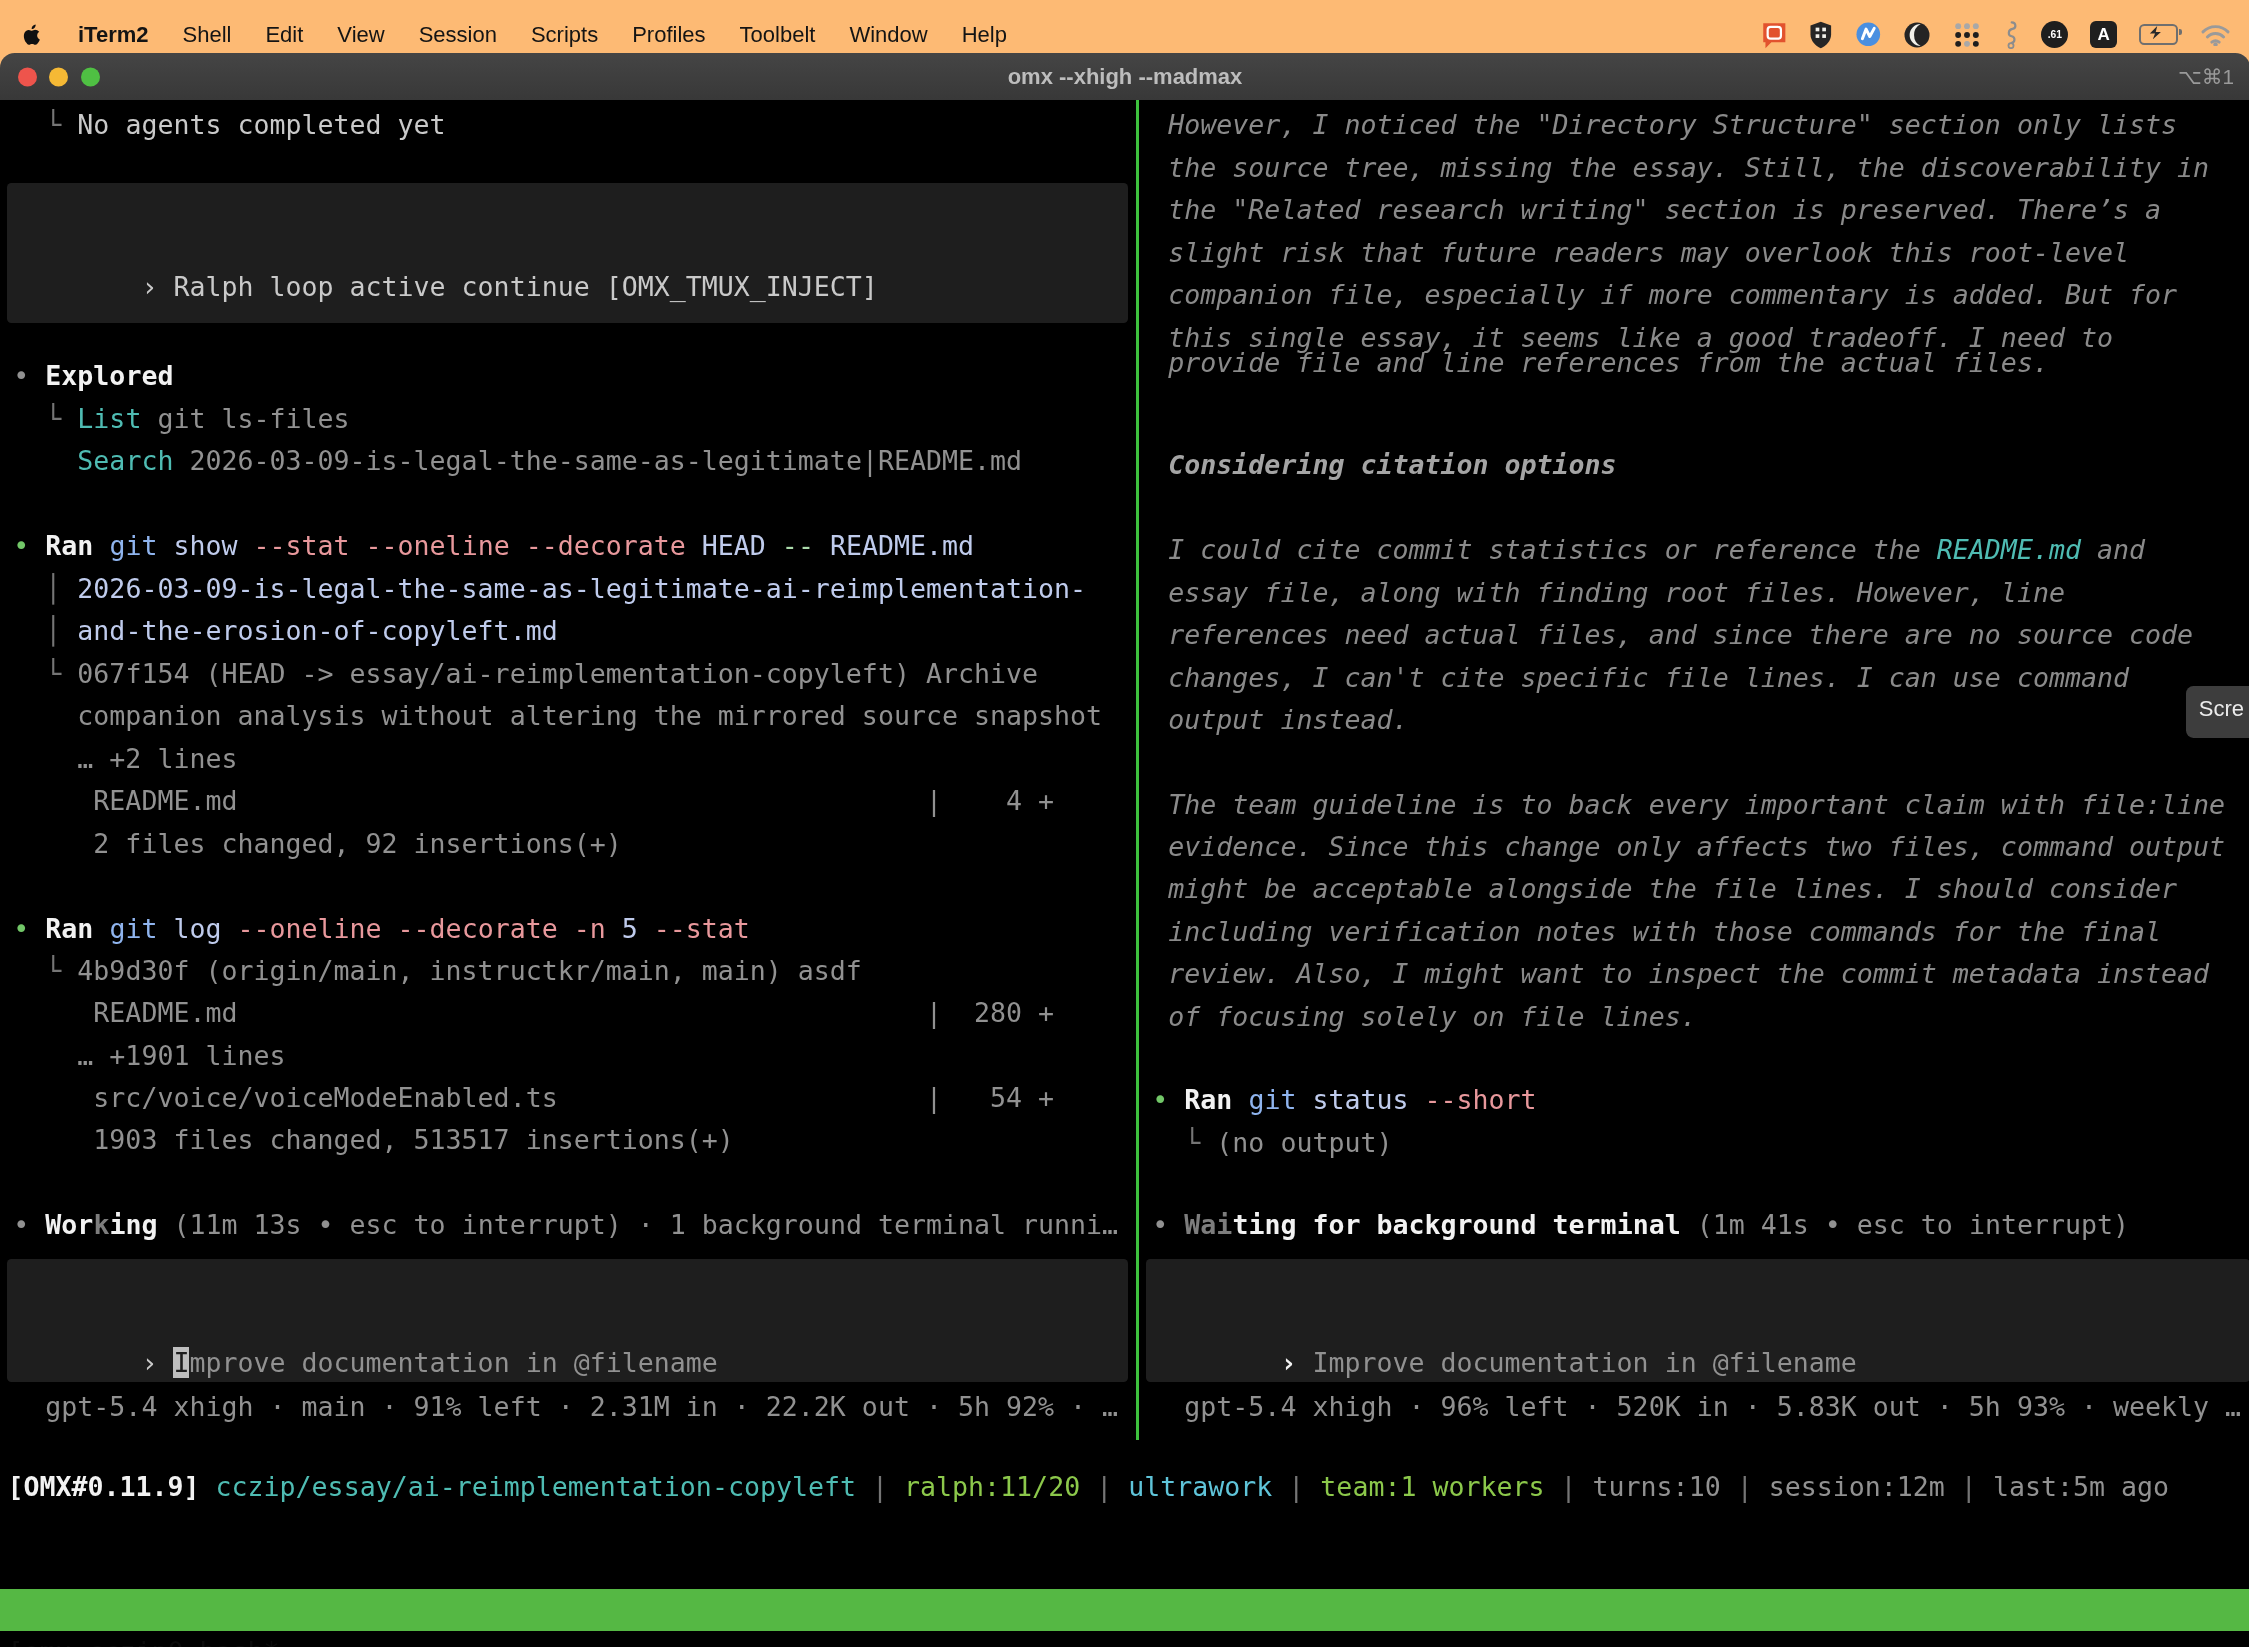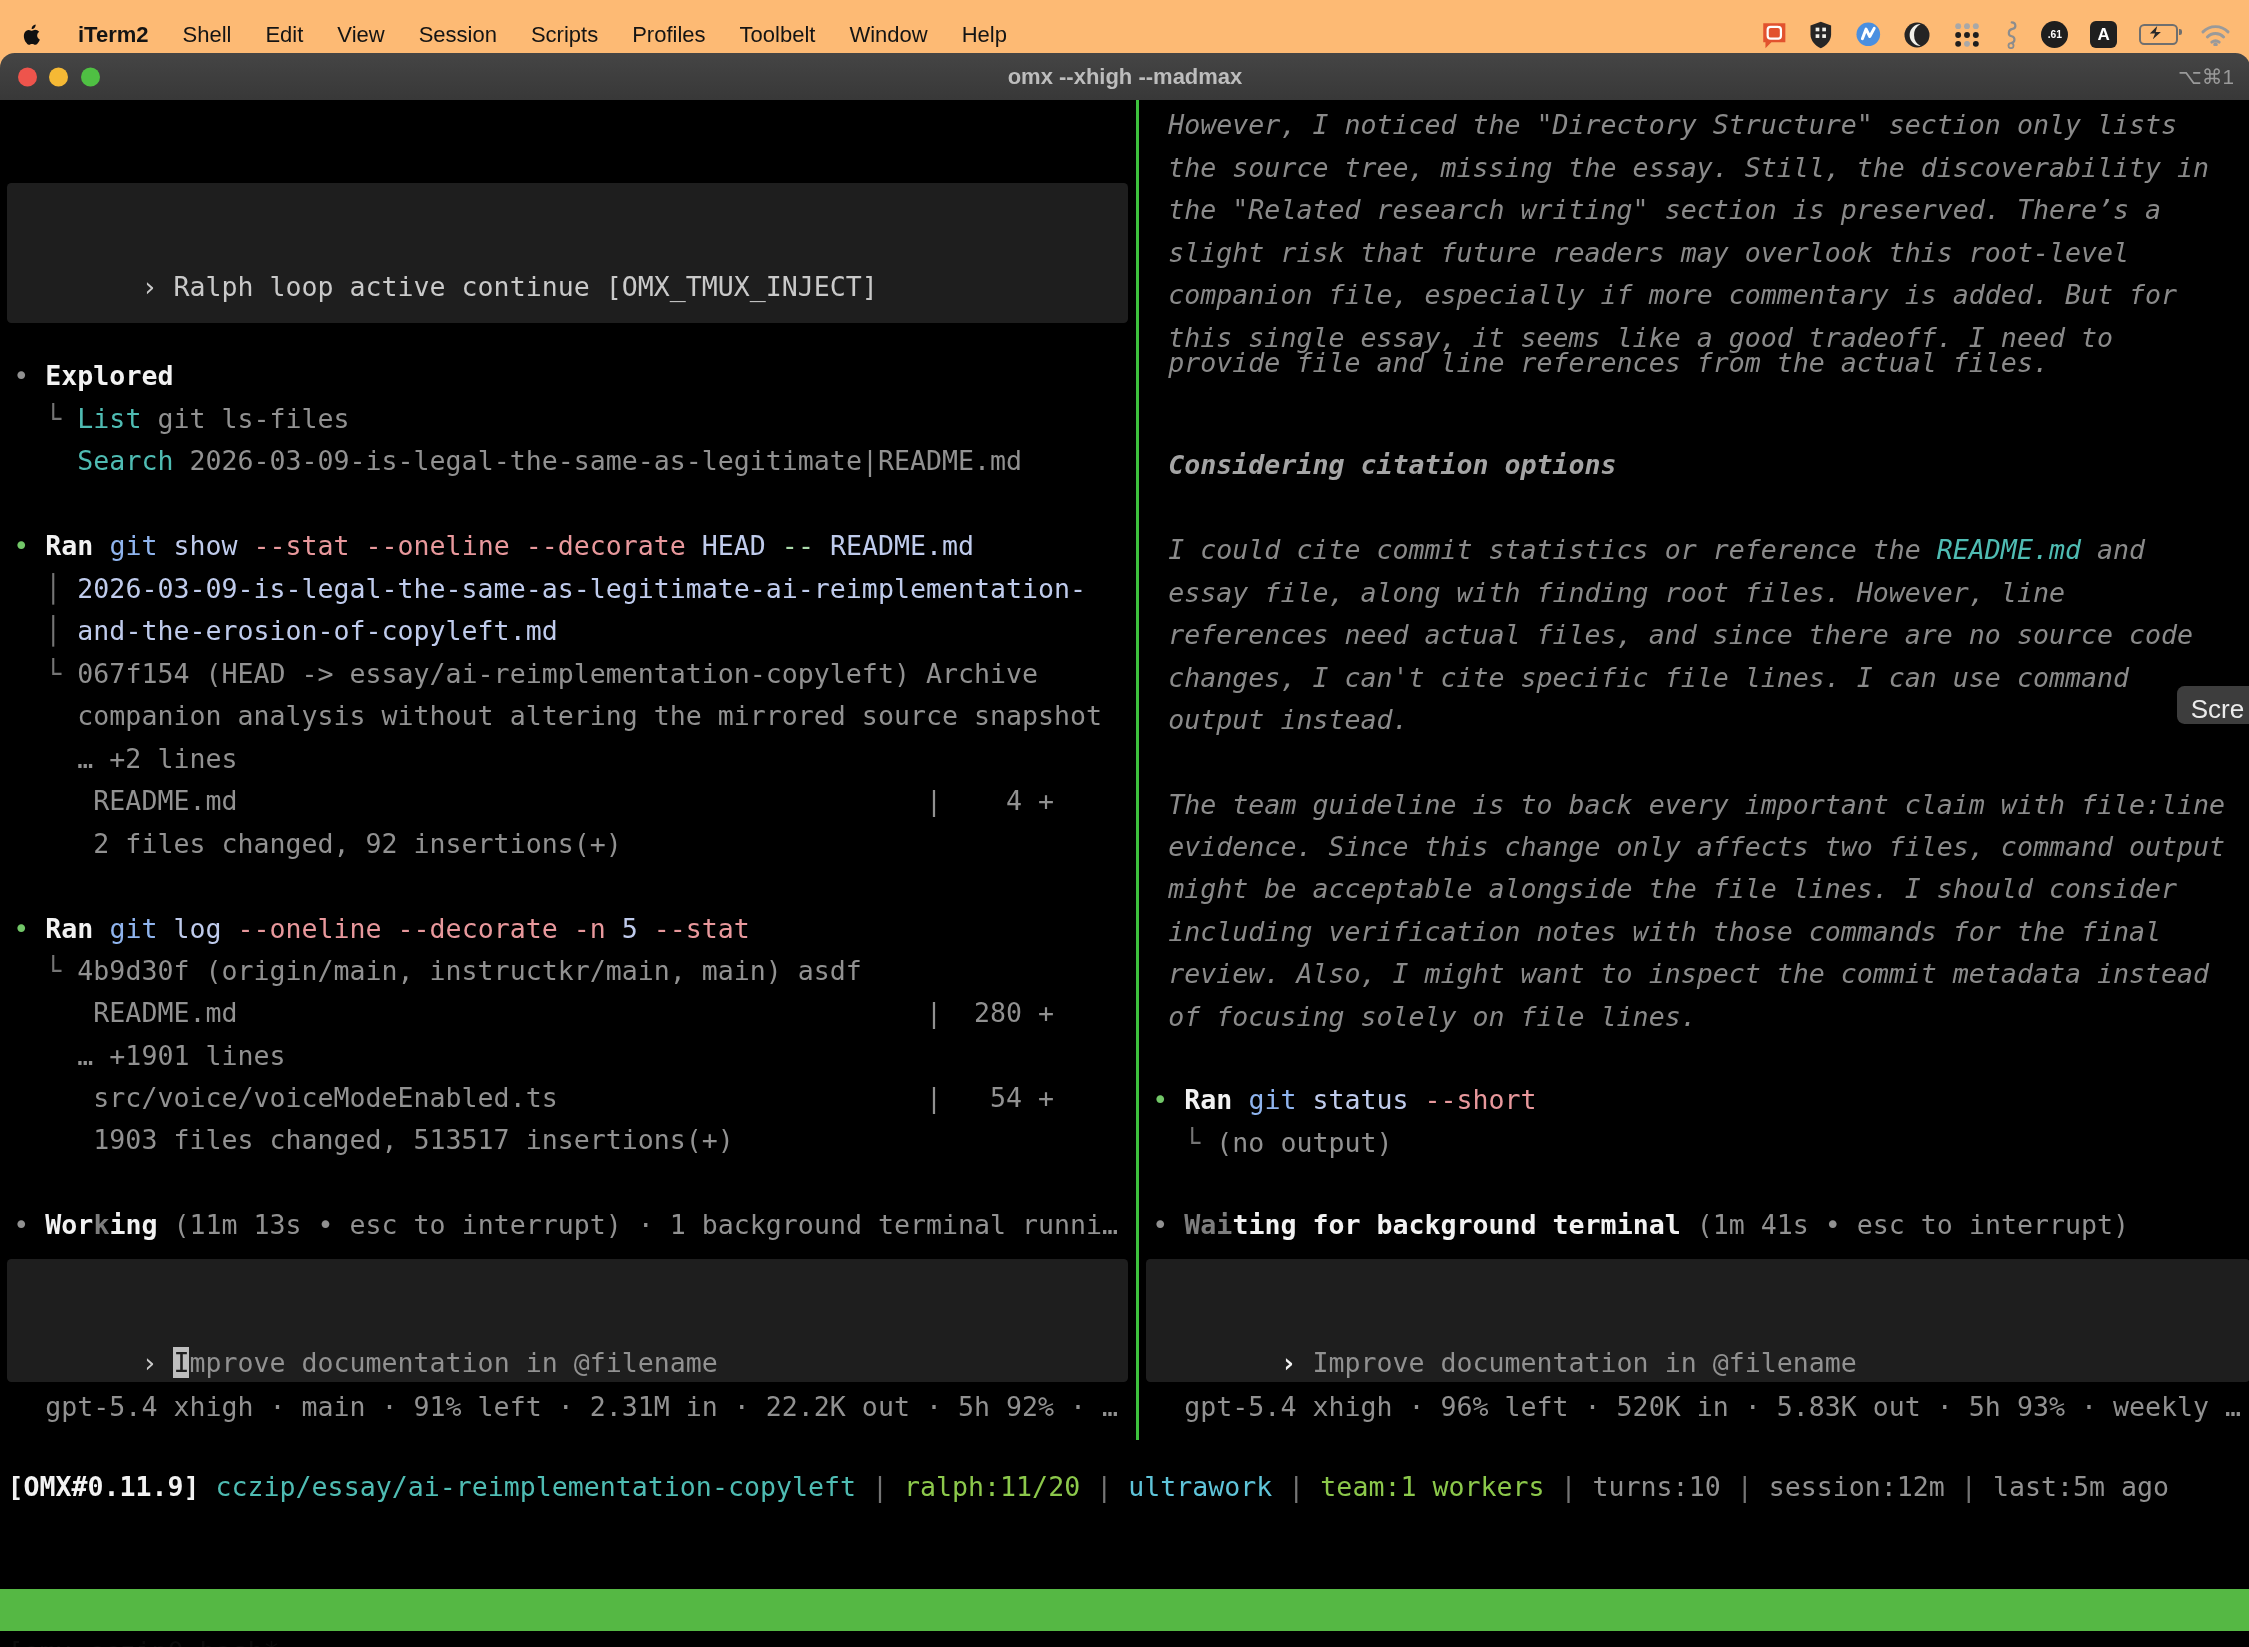--- a/index.html
+++ b/index.html
@@ -69,23 +69,23 @@
   .c-grn{color:#72c768}
   .c-grns{color:#abdbab}
   .c-itg{color:#8a8a8a;font-style:italic}
   .c-itb{color:#a4a4a4;font-style:italic;font-weight:bold}
   .c-itteal{color:#4fbcb3;font-style:italic}
   .c-shd{color:#7d7d7d;font-weight:bold}
   .c-cyan{color:#5fc4d9}
   .c-grnb{color:#8cc84b}
 
   
-  .tooltip{position:absolute;top:686px;right:0;height:38px;background:#3d3d3d;
+  .tooltip{position:absolute;top:686px;right:0;height:52px;background:#3d3d3d;
            border-radius:7.4px 0 0 7.4px;color:#ececec;font-family:"Liberation Sans",sans-serif;
-           font-size:26px;line-height:46px;padding:0 5.9px 0 13.3px;}
+           font-size:22px;line-height:46px;padding:0 5.9px 0 13.3px;}
 
   
   .omx-area{position:absolute;top:1442px;left:0;width:2250px;height:148px;background:#000;}
   .omxline{position:absolute;top:24px;left:7.4px;height:42px;line-height:42px;white-space:pre;font-size:26.6px;}
 
   
   .tmuxbar{position:absolute;top:1589px;left:0;width:2250px;height:42px;background:#55b844;
            color:#0b0b0b;font-size:26.6px;line-height:42px;white-space:pre;}
   .tmux-left{position:absolute;left:7.4px;}
 </style>
@@ -188,20 +188,21 @@
     <span class="tl tl-zoom"></span>
   </div>
   <div class="wtitle">omx --xhigh --madmax</div>
   <div class="wshortcut">⌥⌘1</div>
 </div>
 
 <div class="content">
 
   <div class="pane pane-left">
     <div class="lines">
+        <div class="tline" style="top: 4.4px;"><span class="c-dim">  └ </span><span class="c-gb">No agents completed yet</span></div>
         <div class="tline" style="top: 255px;"><span class="c-g">• </span><span class="c-w">Explored</span></div>
         <div class="tline" style="top: 298px;"><span class="c-dim">  └ </span><span class="c-teal">List</span><span class="c-g"> git ls-files</span></div>
         <div class="tline" style="top: 340px;"><span class="c-g">    </span><span class="c-teal">Search</span><span class="c-g"> 2026-03-09-is-legal-the-same-as-legitimate|README.md</span></div>
         <div class="tline" style="top: 425px;"><span class="c-grn">• </span><span class="c-w">Ran</span><span class="c-blue"> git</span><span class="c-lav"> show</span><span class="c-pink"> --stat --oneline --decorate</span><span class="c-lav"> HEAD</span><span class="c-grns"> --</span><span class="c-lav"> README.md</span></div>
         <div class="tline" style="top: 468px;"><span class="c-dim">  │ </span><span class="c-lav">2026-03-09-is-legal-the-same-as-legitimate-ai-reimplementation-</span></div>
         <div class="tline" style="top: 510px;"><span class="c-dim">  │ </span><span class="c-lav">and-the-erosion-of-copyleft.md</span></div>
         <div class="tline" style="top: 553px;"><span class="c-dim">  └ </span><span class="c-g">067f154 (HEAD -&gt; essay/ai-reimplementation-copyleft) Archive</span></div>
         <div class="tline" style="top: 595px;"><span class="c-g">    companion analysis without altering the mirrored source snapshot</span></div>
         <div class="tline" style="top: 638px;"><span class="c-g">    … +2 lines</span></div>
         <div class="tline" style="top: 680px;"><span class="c-g">     README.md                                           |    4 +</span></div>

